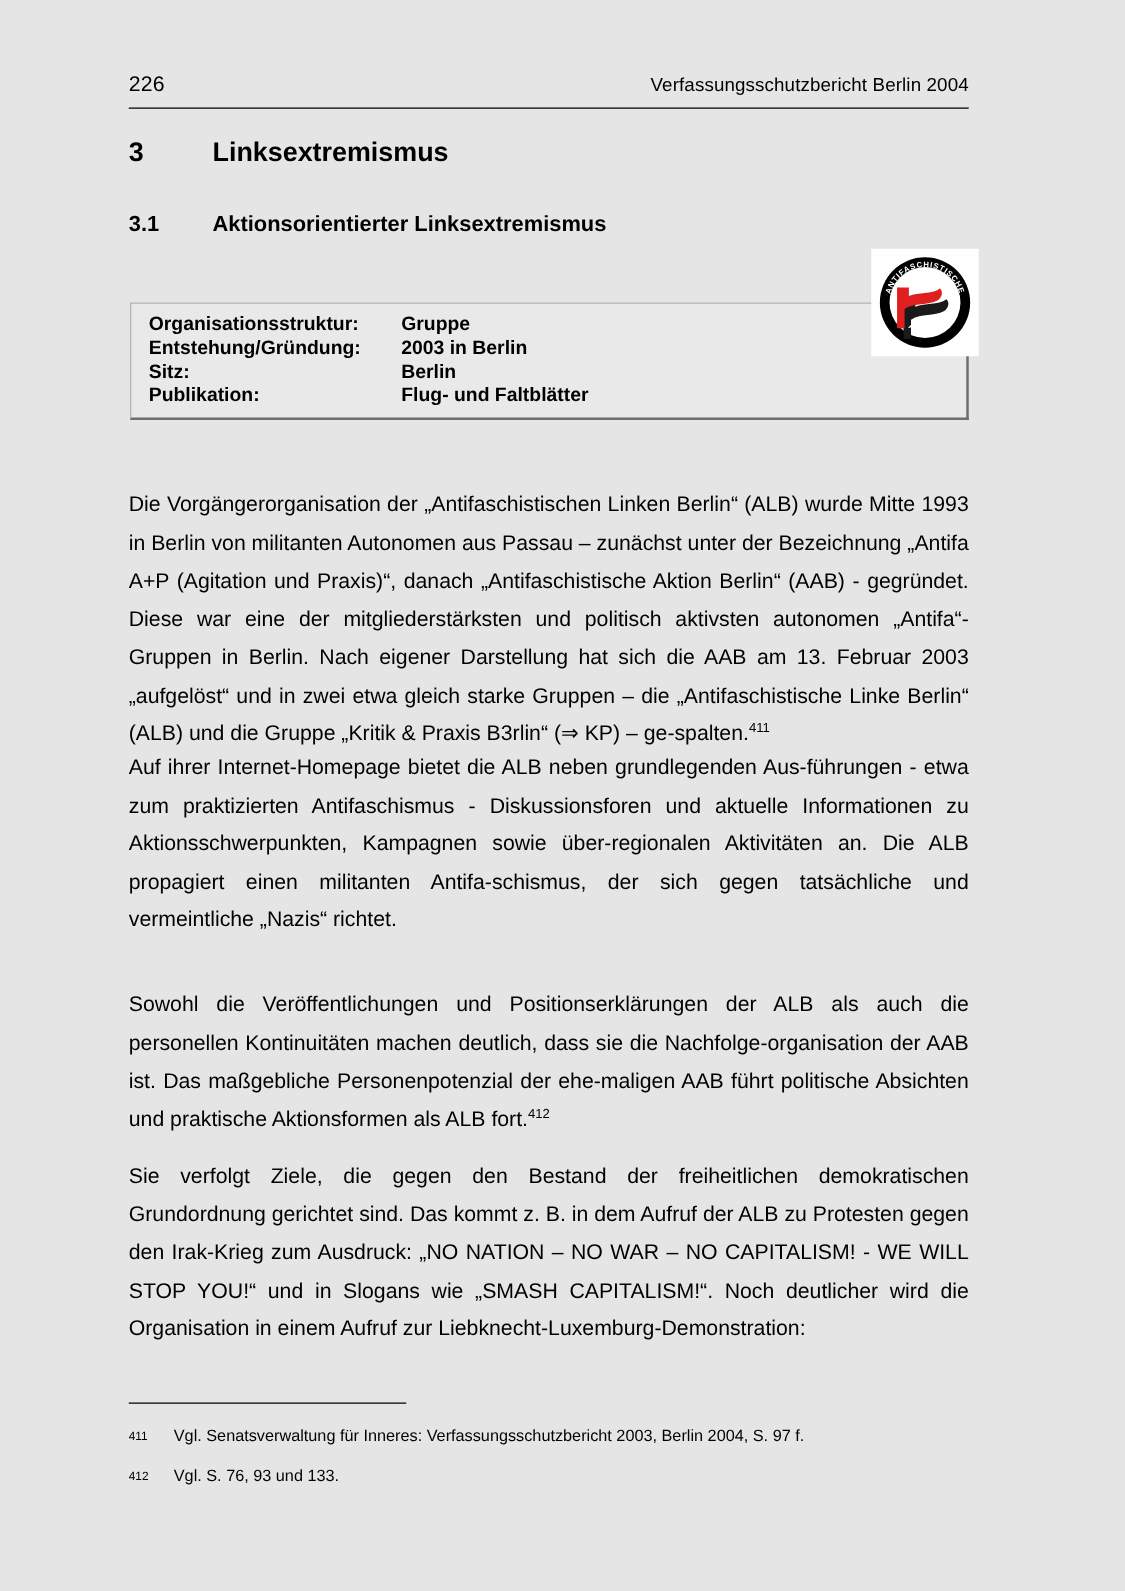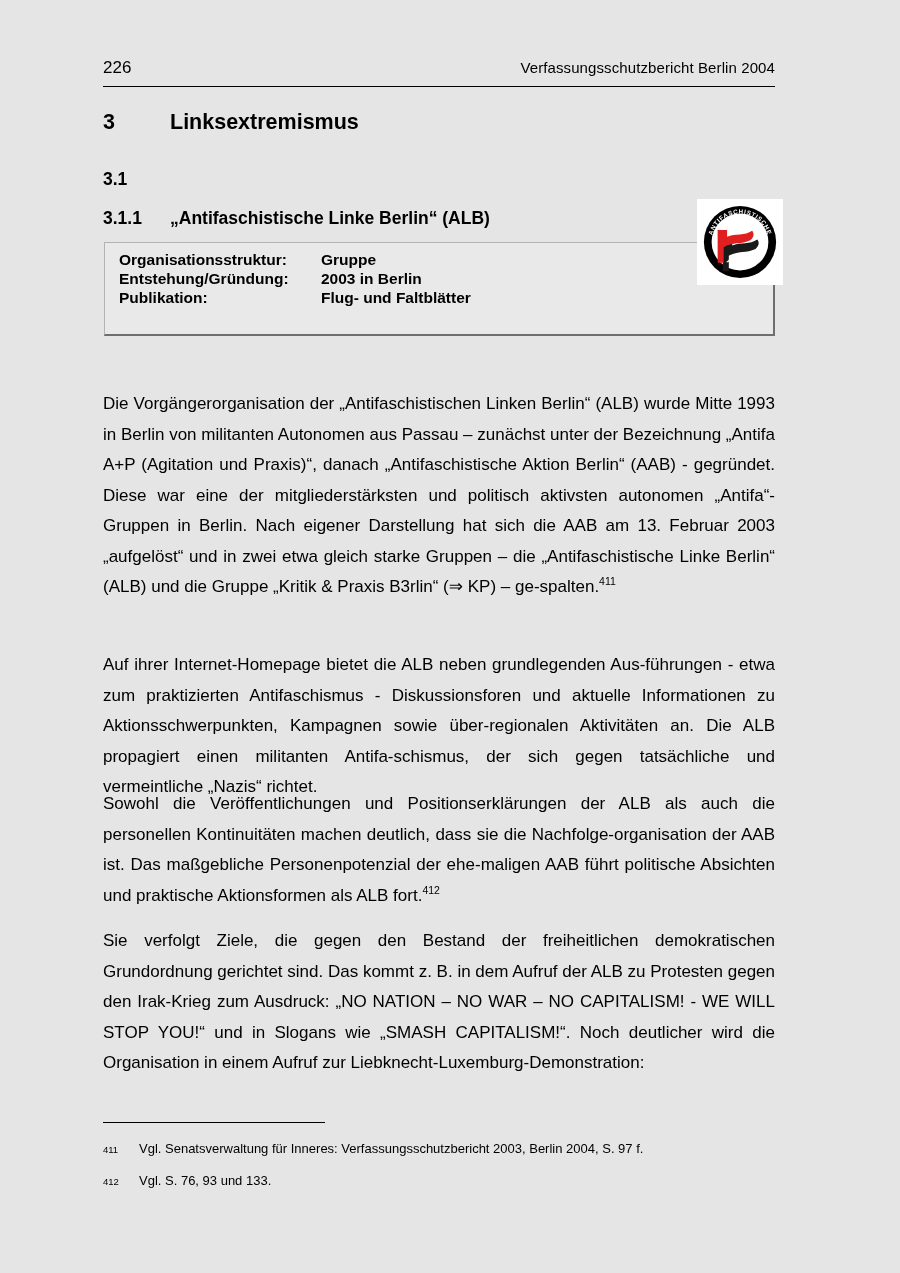--- a/index.html
+++ b/index.html
@@ -119,21 +119,21 @@
     position: absolute;
     left: 103px;
     width: 672px;
     font-size: 17px;
     line-height: 30.5px;
     text-align: justify;
     text-justify: inter-word;
     hyphens: none;
   }
   .p1 { top: 372px; }
-  .p2 { top: 633px; }
+  .p2 { top: 582px; }
   .p3 { top: 772px; }
   .p4 { top: 909px; }
 
   sup.fn {
     font-size: 10.5px;
     vertical-align: super;
     line-height: 0;
   }
 
   
@@ -177,37 +177,38 @@
   </div>
   <div class="header-rule"></div>
 
   <div class="heading h1">
     <span class="num">3</span>
     <span class="title">Linksextremismus</span>
   </div>
 
   <div class="heading h2">
     <span class="num">3.1</span>
-  </div>
-
-  <div class="heading h3">
-    <span class="num">3.1.1</span>
-    <span class="title">„Antifaschistische Linke Berlin“ (ALB)</span>
-  </div>
+    <span class="title">Aktionsorientierter Linksextremismus</span>
+  </div>
+
 
   <div class="infobox">
     <table>
       <tbody>
         <tr>
           <td class="label">Organisationsstruktur:</td>
           <td class="value">Gruppe</td>
         </tr>
         <tr>
           <td class="label">Entstehung/Gründung:</td>
           <td class="value">2003 in Berlin</td>
+        </tr>
+        <tr>
+          <td class="label">Sitz:</td>
+          <td class="value">Berlin</td>
         </tr>
         <tr>
           <td class="label">Publikation:</td>
           <td class="value">Flug- und Faltblätter</td>
         </tr>
       </tbody>
     </table>
   </div>
 
   <div class="logo-plate">

